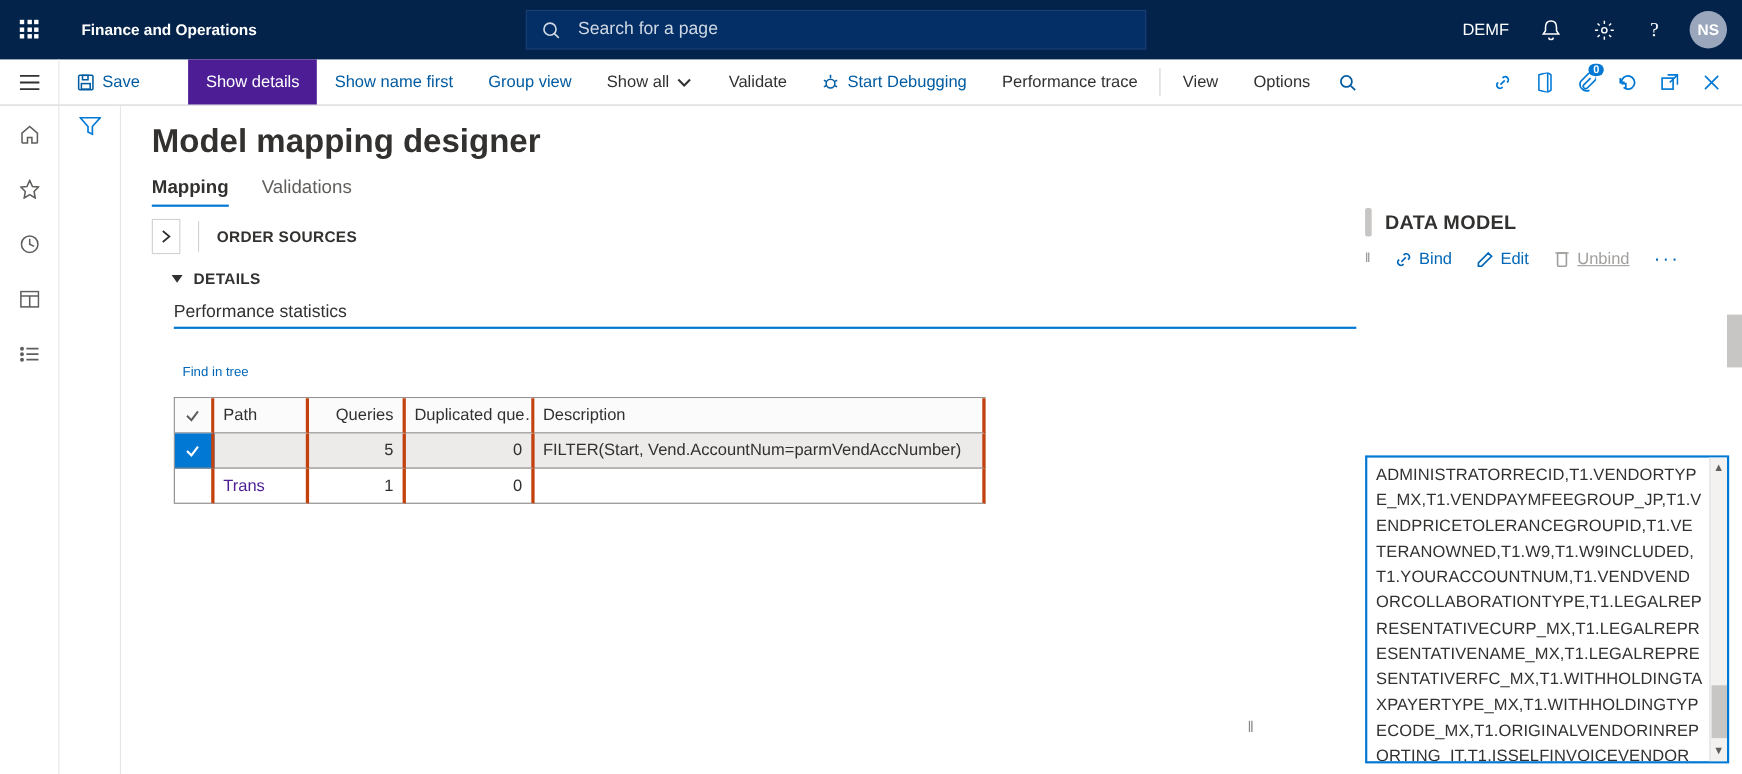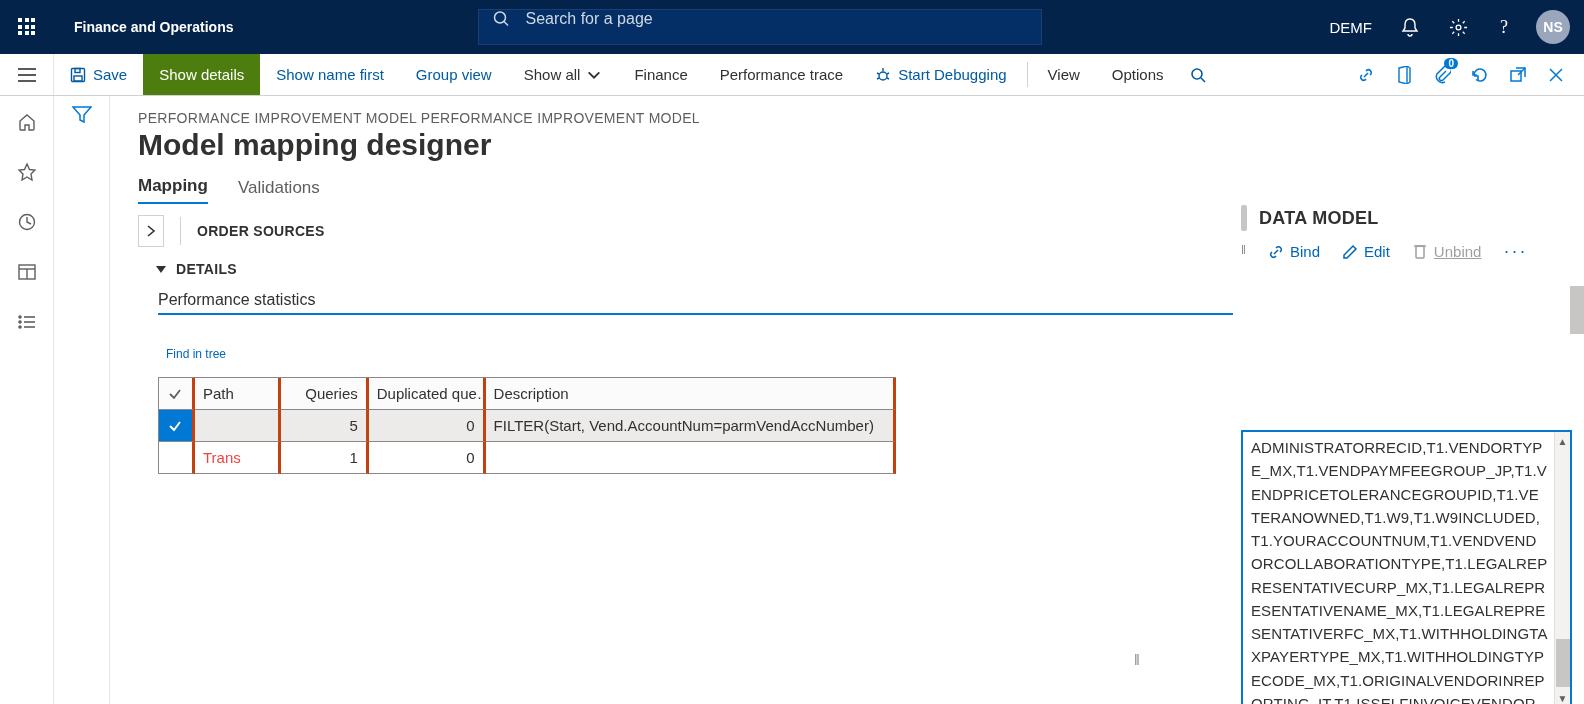--- a/index.html
+++ b/index.html
@@ -4,54 +4,54 @@
 <style>
   * { box-sizing: border-box; margin: 0; padding: 0; }
   body { font-family: "Segoe UI", Arial, sans-serif; font-size: 14px; color: #323130; background: #fff; width: 1584px; height: 704px; overflow: hidden; }
 
   
   .top-bar { height: 54px; background: #03234b; color: #fff; display: flex; align-items: center; }
   .waffle { width: 54px; height: 54px; display: flex; align-items: center; justify-content: center; cursor: pointer; }
   .waffle-dots { width: 18px; height: 18px; display: grid; grid-template-columns: repeat(3,1fr); grid-template-rows: repeat(3,1fr); gap:2px; }
   .waffle-dots span { background:#fff; width:4px; height:4px; }
   .app-title { font-size: 14px; font-weight: 600; margin-left: 20px; }
-  .search-box { margin-left: 245px; width: 564px; height: 36px; background: #042f66; border: 1px solid #1b3f73; display:flex; align-items:flex-start; padding-left:14px; color:#cfd8e3;}
+  .search-box { margin-left: 245px; width: 564px; height: 36px; background: #042f66; border: 1px solid #1b3f73; display:flex; align-items:center; padding-left:14px; color:#cfd8e3;}
   .search-box svg { width:17px; height:17px; margin-right:16px;}
   .search-box input { background: transparent; border:none; color:#cfd8e3; font-size:16px; outline:none; width:100%; }
   .search-box input::placeholder { color:#cfd8e3; }
   .top-right { margin-left:auto; display:flex; align-items:center; height:54px; }
   .top-right .txt { font-size:15px; padding: 0 14px; }
   .hdr-icon { width:48px; height:54px; display:flex; align-items:center; justify-content:center; cursor:pointer; color:#fff;}
   .avatar { width:34px; height:34px; border-radius:50%; background:#9aa6bc; color:#fff; display:flex; align-items:center; justify-content:center; font-size:14px; font-weight:600; margin:0 14px 0 6px;}
 
   
   .action-wrap { display:flex; height:42px; border-bottom:1px solid #d1d1d1;}
   .hamburger { width:54px; display:flex; align-items:center; justify-content:center; border-right:1px solid #e5e5e5; cursor:pointer;}
   .hamburger svg{width:18px;height:14px;}
   .action-bar { flex:1; display:flex; align-items:stretch; font-size:15px;}
   .ab-item { display:flex; align-items:center; padding:0 16px; color:#005ba1; cursor:pointer; white-space:nowrap;}
   .ab-item.plain { color:#323130; }
-  .ab-item.active { background:#4d7c0f; color:#fff;}
+  .ab-item.active { background:#4c1d95; color:#fff;margin-left:28px;}
   .ab-item svg{width:16px;height:16px; margin-right:7px;}
   .ab-sep { width:1px; background:#d1d1d1; margin:8px 4px;}
   .ab-right { margin-left:auto; display:flex; align-items:center; gap:2px; padding-right:10px;}
   .ab-right .ricon{ width:36px;height:42px;display:flex;align-items:center;justify-content:center;cursor:pointer; color:#0078d4; position:relative;}
   .badge { position:absolute; top:4px; right:2px; background:#0078d4;color:#fff;border-radius:8px;font-size:10px;padding:0 4px;font-weight:600;}
 
   
   .layout { display:flex; height:calc(704px - 54px - 42px); }
   .left-rail { width:54px; border-right:1px solid #e5e5e5; display:flex; flex-direction:column; align-items:center; padding-top:10px; gap:18px;}
   .rail-ic { width:42px;height:32px;display:flex;align-items:center;justify-content:center;cursor:pointer;color:#605e5c;}
   .filter-col { width:56px; border-right:1px solid #e5e5e5; display:flex; justify-content:center; padding-top:10px;}
   .filter-col .ic{ color:#0078d4; cursor:pointer;}
 
   .content { flex:1; display:flex; flex-direction:column; padding:14px 12px 0 28px; position:relative; overflow:hidden;}
   .crumb { font-size:14px; letter-spacing:.3px; color:#605e5c; text-transform:uppercase;}
   .page-title { font-size:30px; font-weight:600; margin-top:2px;}
-  .tabs { display:flex; gap:30px; margin-top:14px; border-bottom:1px solid transparent;align-items:flex-end;}
+  .tabs { display:flex; gap:30px; margin-top:14px; border-bottom:1px solid transparent;}
   .tab { font-size:17px; color:#605e5c; padding-bottom:6px; cursor:pointer;}
   .tab.active { color:#323130; border-bottom:2px solid #0078d4; font-weight:600;}
 
   .cols { display:flex; flex:1; margin-top:6px; min-height:0;}
   .left-pane { flex:0 0 1095px; display:flex; flex-direction:column; }
   .right-pane { flex:1; display:flex; flex-direction:column; padding-left:8px;}
 
   .ds-head { display:flex; align-items:center; gap:16px; margin-top:4px;}
   .ds-expand { width:26px;height:32px;border:1px solid #d1d1d1;display:flex;align-items:center;justify-content:center;cursor:pointer;}
   .sep-v { width:1px;height:28px;background:#d1d1d1;}
@@ -68,21 +68,21 @@
   .gc{border-right:3px solid #c2410c;border-bottom:1px solid #8a8886;display:flex;align-items:center;padding:7px 8px;overflow:hidden;white-space:nowrap;}
   .gc.chk{width:36px;justify-content:center;}
   .gc.path{width:86px;}
   .gc.q{width:88px;justify-content:flex-end;color:#323130;}
   .gc.dq{width:117px;justify-content:flex-end;}
   .gc.desc{width:411px;}
   .grid .hdr .gc{background:#fbfbfb;color:#323130;font-weight:400;}
   .grid .hdr .gc.chk svg{color:#605e5c;}
   .grid .sel{background:#edebe9;}
   .grid .sel .gc.chk{background:#0078d4;color:#fff;}
-  .grid a{color:#ef4444;text-decoration:none;}
+  .grid a{color:#4c1d95;text-decoration:none;}
   .ghandle{position:absolute; left:1024px; top:556px; color:#8a8886;font-size:14px;}
 
   .dm-pane-head{display:flex;align-items:center;gap:12px;margin-top:-6px;}
   .grip{width:6px;height:26px;background:#c8c6c4;border-radius:2px;}
   .dm-title{font-weight:700;font-size:18px;letter-spacing:.3px;}
   .dm-actions{display:flex;align-items:center;gap:22px;margin:10px 0 0 22px;font-size:15px;}
   .dm-actions .act{display:flex;align-items:center;gap:6px;color:#0067b8;cursor:pointer;}
   .dm-actions .act.disabled{color:#a19f9d;cursor:default;text-decoration:underline;}
   .dm-actions svg{width:16px;height:16px;}
   .dm-grip2{color:#8a8886;font-size:12px;margin-left:0;align-self:flex-start;margin-top:12px;}
@@ -163,33 +163,33 @@
     </div>
     <div class="ab-item active">Show details</div>
     <div class="ab-item">Show name first</div>
     <div class="ab-item">Group view</div>
     <div class="ab-item plain">
       <span>Show all</span>
       <svg style="margin-left:6px;margin-right:0" viewBox="0 0 12 12" fill="none" stroke="#323130" stroke-width="1.4">
           <polyline points="2,4 6,8 10,4"></polyline>
         </svg>
     </div>
-    <div class="ab-item plain">Finance</div>
-    <div class="ab-item plain">Performance trace</div>
+    <div class="ab-item plain">Validate</div>
     <div class="ab-item">
       <svg viewBox="0 0 16 16" fill="none" stroke="#005ba1" stroke-width="1.4">
           <circle cx="8" cy="9" r="4"></circle>
           <line x1="8" y1="1" x2="8" y2="4"></line>
           <line x1="2" y1="6" x2="4" y2="7"></line>
           <line x1="14" y1="6" x2="12" y2="7"></line>
           <line x1="2" y1="12" x2="4" y2="11"></line>
           <line x1="14" y1="12" x2="12" y2="11"></line>
         </svg>
       <span>Start Debugging</span>
     </div>
+    <div class="ab-item plain">Performance trace</div>
     <div class="ab-sep"></div>
     <div class="ab-item plain">View</div>
     <div class="ab-item plain">Options</div>
     <div class="ab-item" style="padding:0 10px">
       <svg viewBox="0 0 16 16" fill="none" stroke="#005ba1" stroke-width="1.6" style="margin:0">
           <circle cx="7" cy="7" r="5"></circle>
           <line x1="11" y1="11" x2="15" y2="15"></line>
         </svg>
     </div>
     <div class="ab-right">
@@ -271,21 +271,20 @@
       </div>
   </div>
 
   <div class="filter-col">
     <div class="ic"><svg width="20" height="18" viewBox="0 0 20 18" fill="none" stroke="#0078d4" stroke-width="1.5">
           <polygon points="1,1 19,1 12,9 12,16 8,14 8,9"></polygon>
         </svg></div>
   </div>
 
   <div class="content">
-    <div class="crumb">PERFORMANCE IMPROVEMENT MODEL PERFORMANCE IMPROVEMENT MODEL</div>
     <div class="page-title">Model mapping designer</div>
     <div class="tabs">
       <div class="tab active">Mapping</div>
       <div class="tab">Validations</div>
     </div>
 
     <div class="cols">
 
       <div class="left-pane">
         <div class="ds-head">

